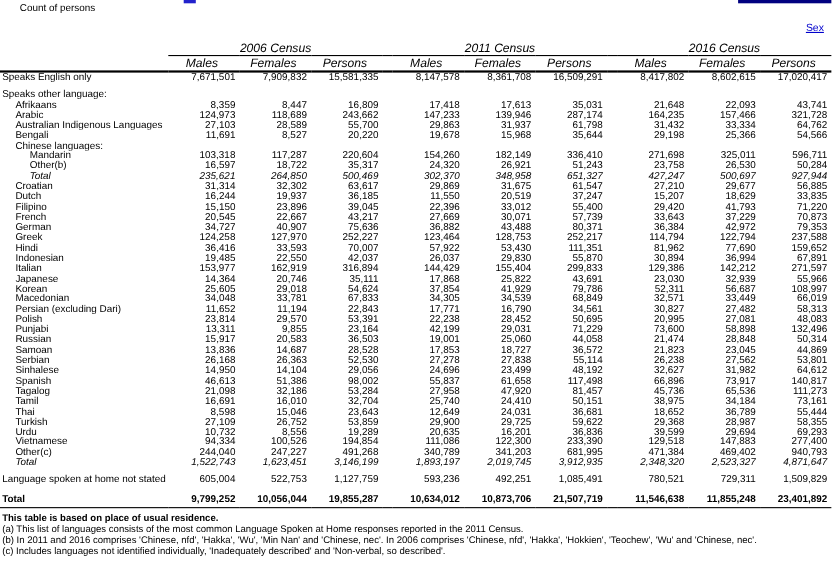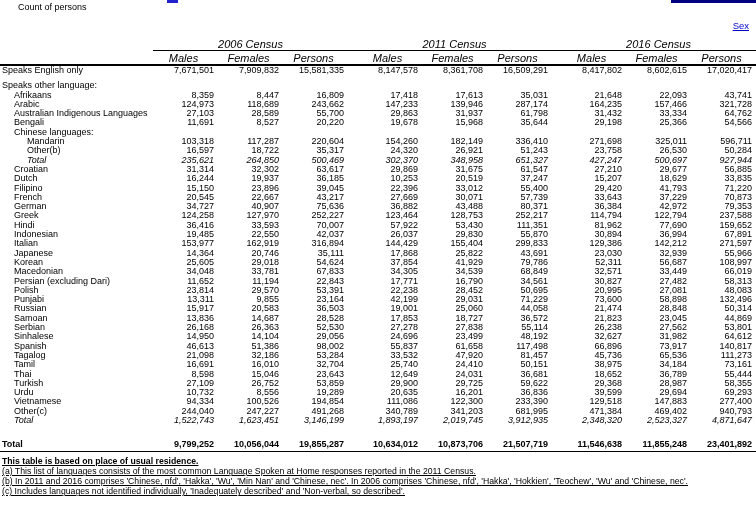--- a/index.html
+++ b/index.html
@@ -27,21 +27,21 @@
   tbody td{font-size:9px;line-height:9.3px;height:9.3px;}
   td.num{text-align:right;padding-right:4px;}
   td.label{text-align:left;}
   tr.indent0 td.label{padding-left:2px;}
   tr.indent1 td.label{padding-left:14px;}
   tr.indent2 td.label{padding-left:27px;}
   tr.italic td{font-style:italic;}
   tr.bold td{font-weight:bold;height:14px;line-height:13px;border-bottom:1.5px solid #000;}
   tr.blank td{height:6px;}
 
-  .footnotes{margin-top:4px;padding-left:2px;font-size:8.7px;line-height:10px;text-decoration:underline;}
+  .footnotes{margin-top:4px;padding-left:2px;font-size:8.7px;line-height:10px;}
   .foot-bold{font-weight:bold;}
 </style>
 </head>
 <body>
 
 <div class="header">
   <div class="tab-bar-left"></div>
   <div class="tab-bar"></div>
   <a class="sex-link">Sex</a>
   <div class="subtitle">Count of persons</div>
@@ -243,21 +243,21 @@
         <td class="num">27,210</td>
         <td class="num">29,677</td>
         <td class="num">56,885</td>
       </tr>
       <tr class="normal indent1">
         <td class="label">Dutch</td>
         <td class="num">16,244</td>
         <td class="num">19,937</td>
         <td class="num">36,185</td>
         <td></td>
-        <td class="num">10,253</td>
+        <td class="num">11,550</td>
         <td class="num">20,519</td>
         <td class="num">37,247</td>
         <td></td>
         <td class="num">15,207</td>
         <td class="num">18,629</td>
         <td class="num">33,835</td>
       </tr>
       <tr class="normal indent1">
         <td class="label">Filipino</td>
         <td class="num">15,150</td>
@@ -509,21 +509,21 @@
         <td class="num">66,896</td>
         <td class="num">73,917</td>
         <td class="num">140,817</td>
       </tr>
       <tr class="normal indent1">
         <td class="label">Tagalog</td>
         <td class="num">21,098</td>
         <td class="num">32,186</td>
         <td class="num">53,284</td>
         <td></td>
-        <td class="num">33,532</td>
+        <td class="num">27,958</td>
         <td class="num">47,920</td>
         <td class="num">81,457</td>
         <td></td>
         <td class="num">45,736</td>
         <td class="num">65,536</td>
         <td class="num">111,273</td>
       </tr>
       <tr class="normal indent1">
         <td class="label">Tamil</td>
         <td class="num">16,691</td>
@@ -618,20 +618,34 @@
         <td class="num">2,019,745</td>
         <td class="num">3,912,935</td>
         <td></td>
         <td class="num">2,348,320</td>
         <td class="num">2,523,327</td>
         <td class="num">4,871,647</td>
       </tr>
       <tr class="blank">
         <td colspan="12"></td>
       </tr>
+      <tr class="normal indent0">
+        <td class="label">Language spoken at home not stated</td>
+        <td class="num">605,004</td>
+        <td class="num">522,753</td>
+        <td class="num">1,127,759</td>
+        <td></td>
+        <td class="num">593,236</td>
+        <td class="num">492,251</td>
+        <td class="num">1,085,491</td>
+        <td></td>
+        <td class="num">780,521</td>
+        <td class="num">729,311</td>
+        <td class="num">1,509,829</td>
+      </tr>
       <tr class="blank">
         <td colspan="12"></td>
       </tr>
       <tr class="bold indent0">
         <td class="label">Total</td>
         <td class="num">9,799,252</td>
         <td class="num">10,056,044</td>
         <td class="num">19,855,287</td>
         <td></td>
         <td class="num">10,634,012</td>

